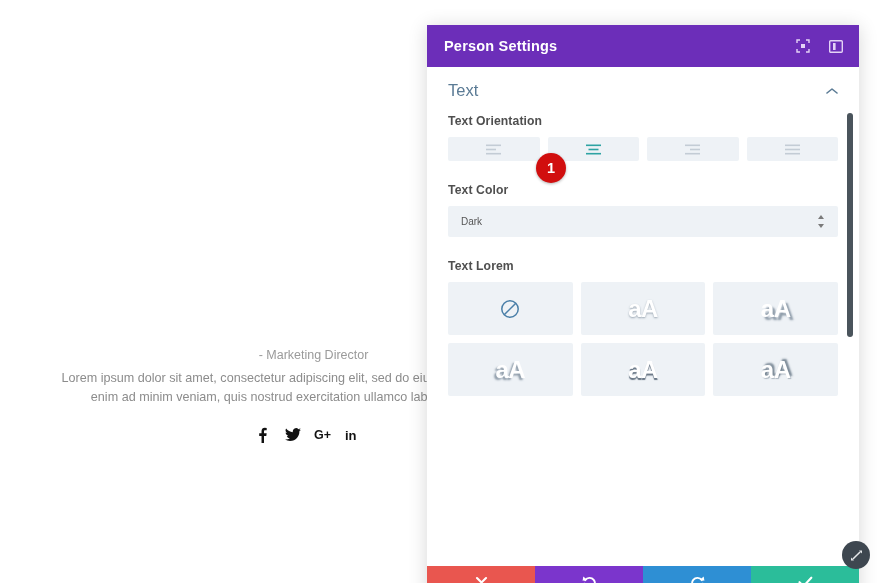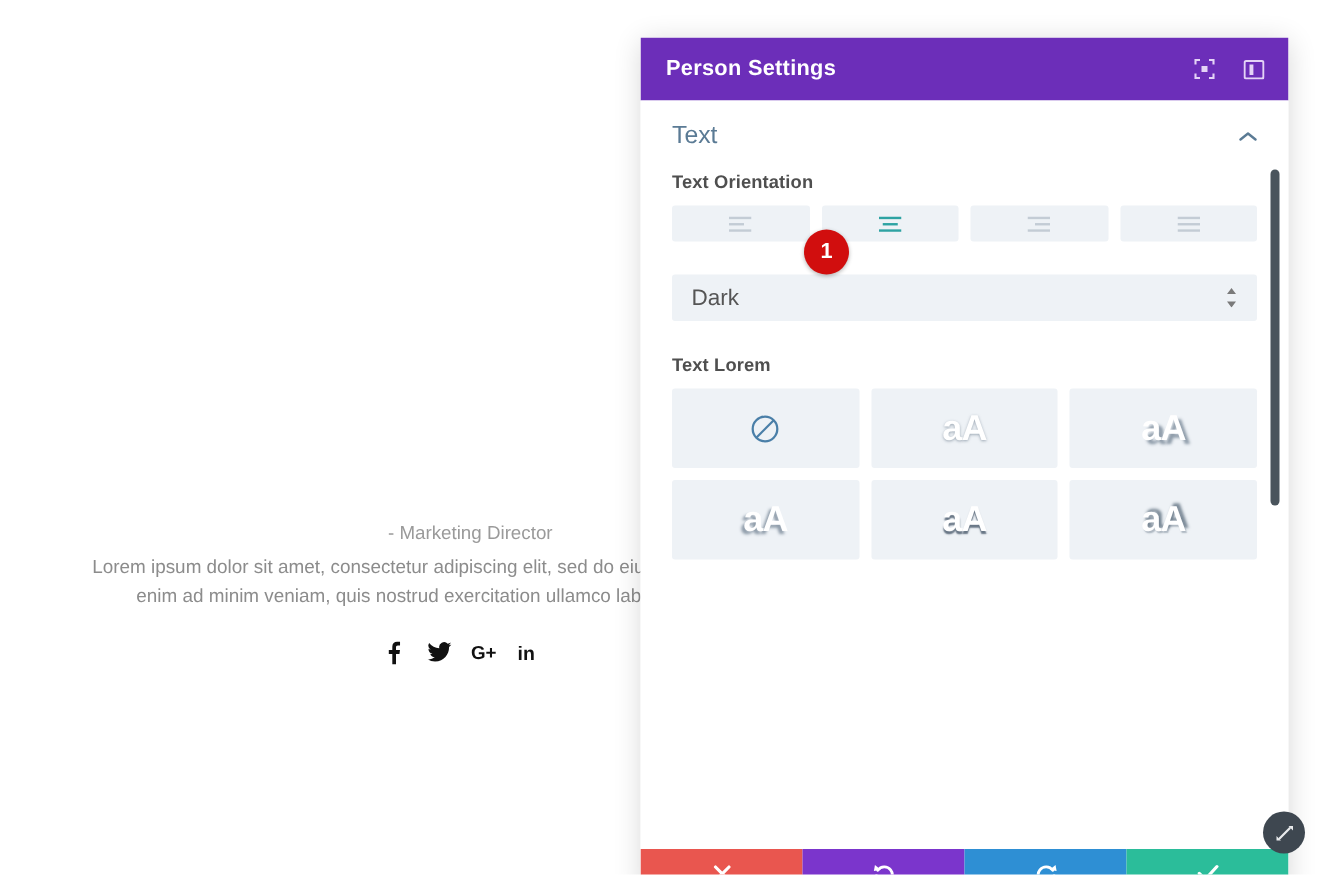--- a/index.html
+++ b/index.html
@@ -197,21 +197,21 @@
     position: relative;
     height: 31px;
     background: #eef2f6;
     border-radius: 2px;
     display: flex;
     align-items: center;
     padding: 0 13px;
     cursor: pointer;
   }
   .select-value {
-    font-size: 15px;
+    font-size: 10px;
     color: #555555;
     flex: 1 1 auto;
   }
   .select-arrows {
     width: 9px; height: 14px;
     color: #7a7a7a;
     display: flex; align-items: center; justify-content: center;
   }
   .select-arrows svg { display: block; }
 
@@ -434,20 +434,21 @@
                 <svg class="align-ico" viewBox="0 0 15 11">
                   <rect x="0" y="0.5" width="15" height="1.6"></rect>
                   <rect x="0" y="4.7" width="15" height="1.6"></rect>
                   <rect x="0" y="8.9" width="15" height="1.6"></rect>
                 </svg>
               </div>
             </div>
           </div>
 
           <div class="field" style="margin-top:16px;">
+            <div class="field-label">Text Color</div>
             <div class="select-box">
               <span class="select-value">Dark</span>
               <span class="select-arrows">
                 <svg width="8" height="13" viewBox="0 0 8 13">
                   <path fill="currentColor" d="M4 0L7 4H1zM4 13L1 9h6z"></path>
                 </svg>
               </span>
             </div>
           </div>
 

